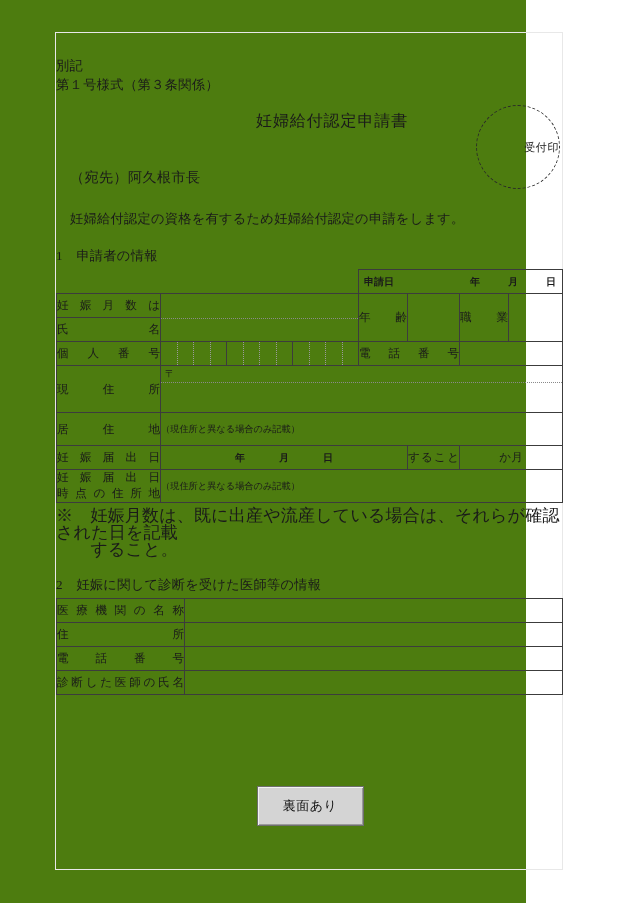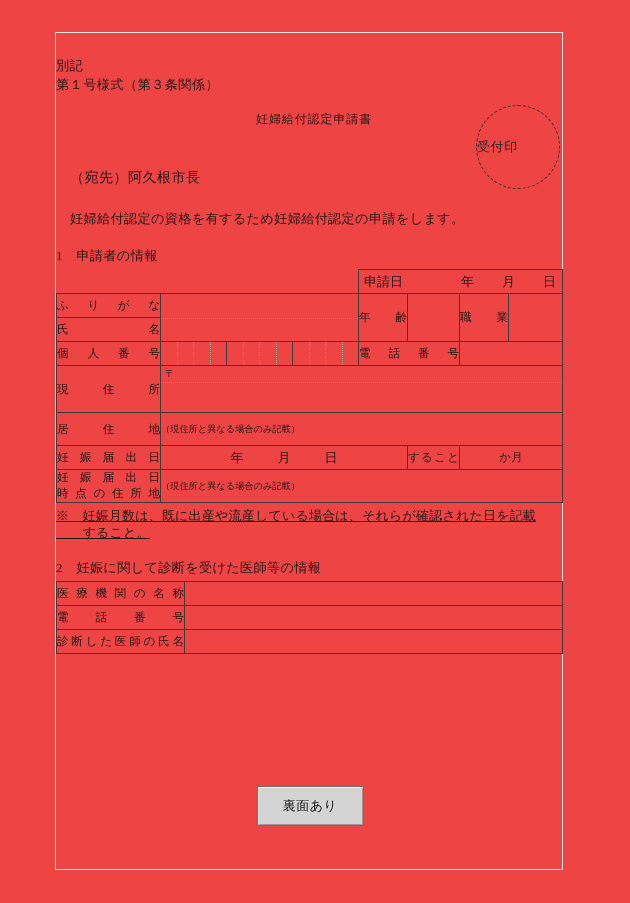--- a/index.html
+++ b/index.html
@@ -11,23 +11,23 @@
     width: 630px;
     height: 903px;
     position: relative;
     font-family: "Liberation Serif", "DejaVu Serif", serif;
     color: #1a1a1a;
     overflow: hidden;
   }
   .page {
     position: absolute;
     left: 0; top: 0;
-    width: 630px;
+    width: 526px;
     height: 903px;
-    background: #ef4444;
+    background: #4d7c0f;
     box-sizing: border-box;
   }
   .page-frame {
     position: absolute;
     left: 55px;
     top: 32px;
     width: 508px;
     height: 838px;
     border: 1px solid #e8e8e8;
     box-sizing: border-box;
@@ -49,36 +49,36 @@
   }
   .title-row {
     position: relative;
     height: 66px;
     margin-top: 11px;
   }
   .doc-title {
     position: absolute;
     left: 200px;
     top: 6px;
-    font-size: 12px;
+    font-size: 16px;
     letter-spacing: .9px;
   }
   .seal {
     position: absolute;
     left: 420px;
     top: 0px;
     width: 84px;
     height: 84px;
     border: 1px dashed #2a2a2a;
     border-radius: 50%;
     box-sizing: border-box;
     display: flex;
     align-items: center;
-    justify-content: flex-start;
-    font-size: 13px;
+    justify-content: flex-end;
+    font-size: 11px;
     letter-spacing: .6px;
     color: #222;
   }
   .addressee {
     font-size: 14px;
     letter-spacing: .5px;
     margin-left: 14px;
     margin-top: -2px;
   }
   .lead {
@@ -167,34 +167,34 @@
     border-right: 1px dotted #9a9a9a;
     box-sizing: border-box;
   }
   .mynum-boxes span.solid { border-right: 1px solid #3c3c3c; }
   .mynum-boxes span:last-child { border-right: none; }
 
   .date-cells {
     display: flex;
     align-items: center;
     height: 100%;
-    font-size: 13px;
+    font-size: 10px;
+    font-weight: bold;
   }
   .date-cells i {
     font-style: normal;
   }
   .apply-date-row td { height: 21px; }
 
   .note-star {
-    font-size: 13px;
+    font-size: 17px;
     line-height: 17px;
     margin-top: 4px;
     letter-spacing: .2px;
     white-space: pre-line;
-    text-decoration: underline;
   }
 
   
   .btn-wrap {
     position: absolute;
     left: 0;
     top: 730px;
     width: 508px;
     display: flex;
     justify-content: center;
@@ -259,21 +259,21 @@
             <i>年</i>
             <i style="width:28px"></i>
             <i>月</i>
             <i style="width:28px"></i>
             <i style="padding-right:6px">日</i>
           </div>
         </td>
       </tr>
 
       <tr>
-        <td class="lbl">ふりがな</td>
+        <td class="lbl">妊娠月数は</td>
         <td rowspan="2" class="dot-split"></td>
         <td rowspan="2" class="lbl ctr">年　齢</td>
         <td rowspan="2"></td>
         <td rowspan="2" class="lbl ctr">職　業</td>
         <td rowspan="2"></td>
       </tr>
 
       <tr>
         <td class="lbl">氏　　　名</td>
       </tr>
@@ -350,20 +350,24 @@
       <colgroup>
         <col style="width:128px">
         <col style="width:378px">
       </colgroup>
       <tbody>
           <tr>
         <td class="lbl">医 療 機 関 の 名 称</td>
         <td></td>
       </tr>
       <tr>
+        <td class="lbl">住　　　　　　　所</td>
+        <td></td>
+      </tr>
+      <tr>
         <td class="lbl">電　話　番　号</td>
         <td></td>
       </tr>
       <tr>
         <td class="lbl">診断した医師の氏名</td>
         <td></td>
       </tr>
     </tbody>
       </table>
 

